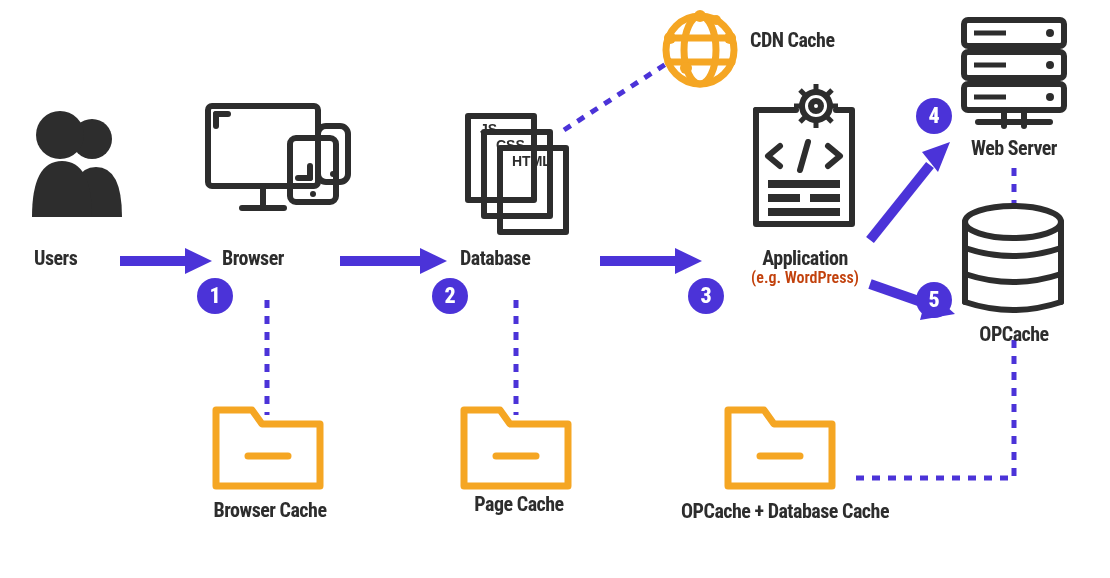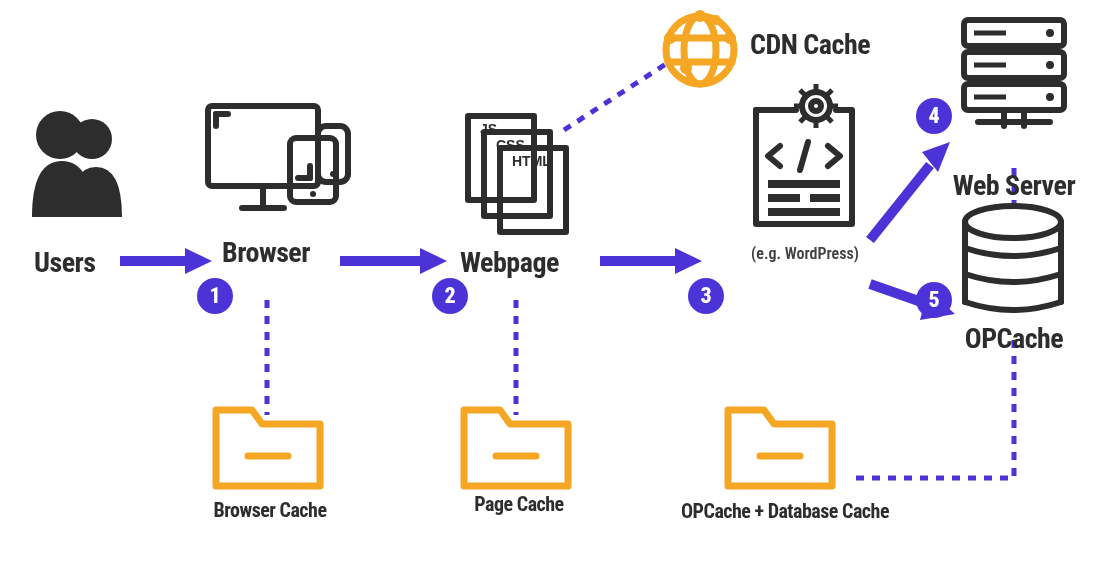--- a/index.html
+++ b/index.html
@@ -7,29 +7,29 @@
     width:1110px;height:578px;
     position:relative;
     font-family:"Arial Narrow","Helvetica Neue Condensed","Roboto Condensed",Arial,sans-serif;
     font-stretch:condensed;
     background:#fff;
     color:#2d2d2d;
   }
   .node{position:absolute;text-align:center;}
   .label{
     font-weight:700;
-    font-size:28px;
+    font-size:20px;
     letter-spacing:-0.5px;
     color:#2d2d2d;
     white-space:nowrap;
   }
   .sublabel{
     font-weight:600;
     font-size:16px;
-    color:#404040;
+    color:#c2410c;
     margin-top:-2px;
   }
   .cache-label{
     font-weight:700;
     font-size:20px;
     letter-spacing:-0.5px;
     color:#2d2d2d;
     white-space:nowrap;
   }
   .badge{
@@ -199,33 +199,34 @@
 </svg>
 <svg style="left:720px;top:398px;width:120px;height:100px;" viewBox="0 0 120 100">
   <path d="M8 28 L8 12 L44 12 L54 26 L112 26 L112 88 L8 88 Z" class="orange-stroke"></path>
   <line x1="40" y1="58" x2="80" y2="58" class="orange-stroke"></line>
 </svg>
 
 <div class="node" style="left:34px;top:246px;">
   <div class="label">Users</div>
 </div>
 
-<div class="node" style="left:222px;top:236px;">
+<div class="node" style="left:222px;top:246px;">
   <div class="label">Browser</div>
 </div>
 
 <div class="node" style="left:460px;top:246px;">
-  <div class="label">Webpage</div>
+  <div class="label">Database</div>
 </div>
 
 <div class="node" style="left:710px;top:246px;width:190px;">
+  <div class="label">Application</div>
   <div class="sublabel">(e.g. WordPress)</div>
 </div>
 
-<div class="node" style="left:944px;top:136px;width:140px;margin-top:33px;">
+<div class="node" style="left:944px;top:136px;width:140px;">
   <div class="label">Web Server</div>
 </div>
 
 <div class="node" style="left:958px;top:322px;width:112px;">
   <div class="label">OPCache</div>
 </div>
 
 <div class="node" style="left:750px;top:28px;">
   <div class="label">CDN Cache</div>
 </div>

